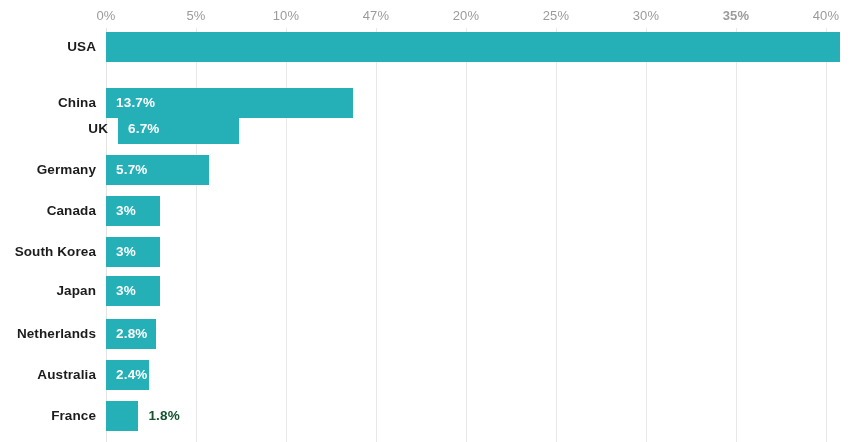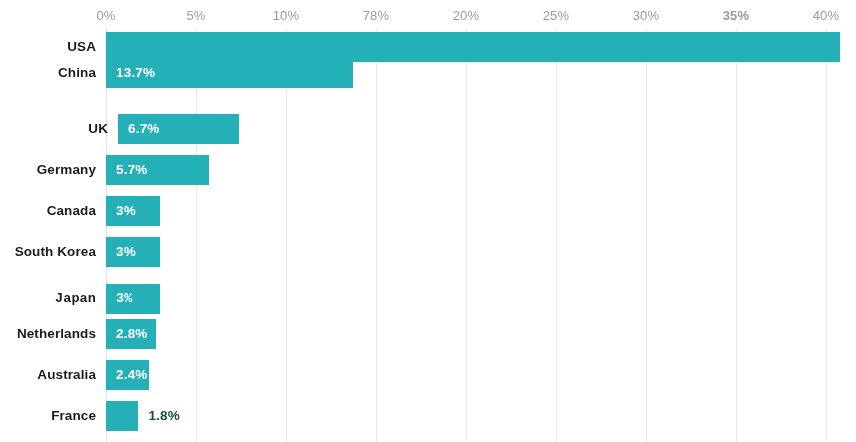--- a/index.html
+++ b/index.html
@@ -113,21 +113,21 @@
 </style>
 </head>
 <body>
 
 <div id="chart-root" style="background: rgb(255, 255, 255);">
 
   <div id="x-axis">
       <div class="x-tick" style="left: 106px;">0%</div>
       <div class="x-tick" style="left: 196px;">5%</div>
       <div class="x-tick" style="left: 286px;">10%</div>
-      <div class="x-tick" style="left: 376px;">78%</div>
+      <div class="x-tick" style="left: 376px;">47%</div>
       <div class="x-tick" style="left: 466px;">20%</div>
       <div class="x-tick" style="left: 556px; text-align: right;">25%</div>
       <div class="x-tick" style="left: 646px;">30%</div>
       <div class="x-tick" style="left: 736px; font-weight: bold;">35%</div>
       <div class="x-tick" style="left: 826px;">40%</div>
     </div>
 
   <div id="plot-area">
       <div class="gridline axis-zero" style="left: 0px; background: rgb(227, 227, 227);"></div>
       <div class="gridline" style="left: 90px; background: rgb(233, 233, 233);"></div>
@@ -139,21 +139,21 @@
       <div class="gridline" style="left: 630px; background: rgb(233, 233, 233);"></div>
       <div class="gridline" style="left: 720px; background: rgb(233, 233, 233);"></div>
     </div>
 
   <div id="rows-layer">
       <div class="bar-row" style="top: 4px;">
         <div class="cat-label">USA</div>
         <div class="bar" style="width: 734.4px; background: rgb(37, 176, 184);"></div>
         <div class="value-label inside" style="left: 132px; color: rgb(255, 255, 255); margin-top: 25px;">40.8%</div>
       </div>
-      <div class="bar-row" style="top: 30px;">
+      <div class="bar-row" style="top: 60px;">
         <div class="cat-label">China</div>
         <div class="bar" style="width: 246.6px; background: rgb(37, 176, 184);"></div>
         <div class="value-label inside" style="left: 116px; color: rgb(255, 255, 255);">13.7%</div>
       </div>
       <div class="bar-row" style="top: 86px; margin-left: 12px;">
         <div class="cat-label">UK</div>
         <div class="bar" style="width: 120.6px; background: rgb(37, 176, 184);"></div>
         <div class="value-label inside" style="left: 116px; color: rgb(255, 255, 255);">6.7%</div>
       </div>
       <div class="bar-row" style="top: 127px;">
@@ -164,21 +164,21 @@
       <div class="bar-row" style="top: 168px;">
         <div class="cat-label">Canada</div>
         <div class="bar" style="width: 54px; background: rgb(37, 176, 184);"></div>
         <div class="value-label inside" style="left: 116px; color: rgb(255, 255, 255);">3%</div>
       </div>
       <div class="bar-row" style="top: 209px;">
         <div class="cat-label">South Korea</div>
         <div class="bar" style="width: 54px; background: rgb(37, 176, 184);"></div>
         <div class="value-label inside" style="left: 116px; color: rgb(255, 255, 255);">3%</div>
       </div>
-      <div class="bar-row" style="top: 256px; font-family: Liberation Mono, monospace;">
+      <div class="bar-row" style="top: 248px;">
         <div class="cat-label">Japan</div>
         <div class="bar" style="width: 54px; background: rgb(37, 176, 184);"></div>
         <div class="value-label inside" style="left: 116px; color: rgb(255, 255, 255);">3%</div>
       </div>
       <div class="bar-row" style="top: 291px; text-decoration: underline;">
         <div class="cat-label">Netherlands</div>
         <div class="bar" style="width: 50.4px; background: rgb(37, 176, 184);"></div>
         <div class="value-label inside" style="left: 116px; color: rgb(255, 255, 255);">2.8%</div>
       </div>
       <div class="bar-row" style="top: 332px;">

